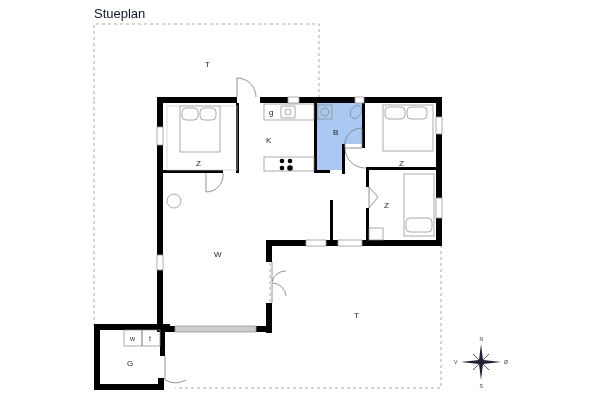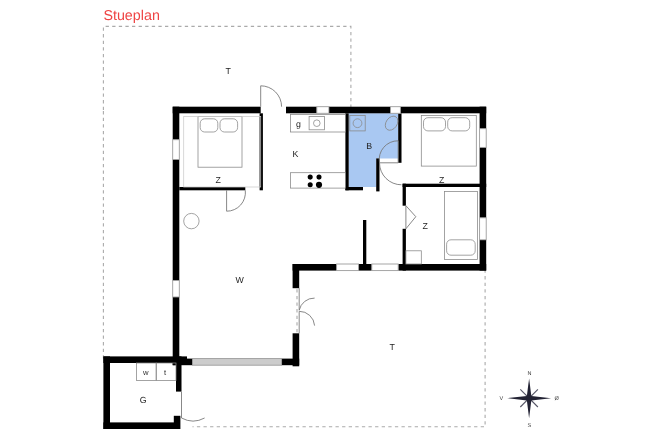--- a/index.html
+++ b/index.html
@@ -1,17 +1,17 @@
 <!DOCTYPE html>
 <html><head>
 <meta charset="utf-8">
 <style>
   html, body { margin: 0; padding: 0; background: #ffffff; }
   body { width: 600px; height: 400px; position: relative; overflow: hidden; font-family: "Liberation Sans", sans-serif; }
-  .title { position: absolute; left: 94px; top: 6px; font-size: 13px; color: #ef4444; }
+  .title { position: absolute; left: 94px; top: 6px; font-size: 13px; color: #0f172a; }
   svg.plan { position: absolute; left: 0; top: 0; }
   .lbl { font-family: "Liberation Sans", sans-serif; font-size: 8px; fill: #222; }
   .cmp { font-family: "Liberation Sans", sans-serif; font-size: 5px; fill: #333; }
 </style>
 </head>
 <body>
 
 <div class="title">Stueplan</div>
 
 <svg class="plan" width="600" height="400" viewBox="0 0 600 400">

